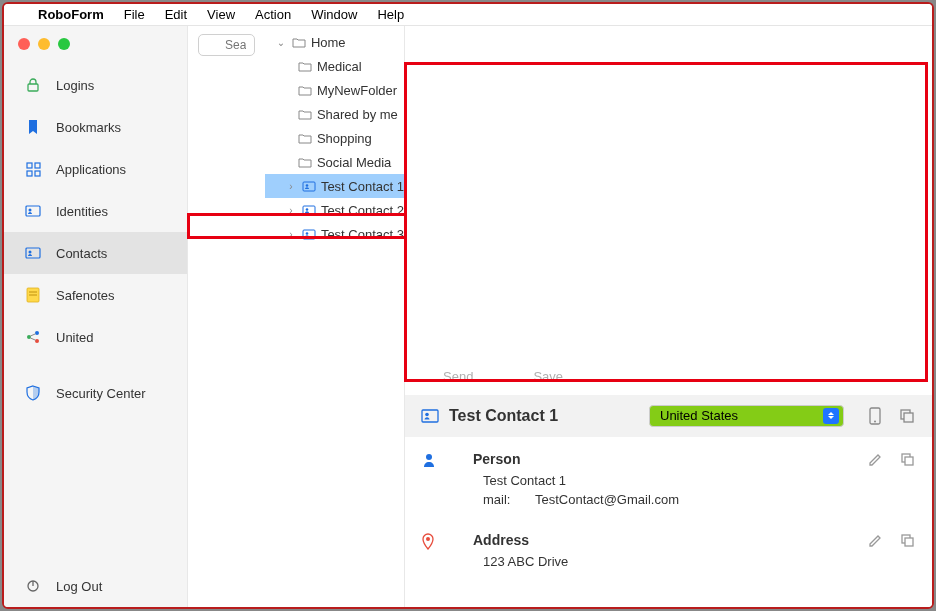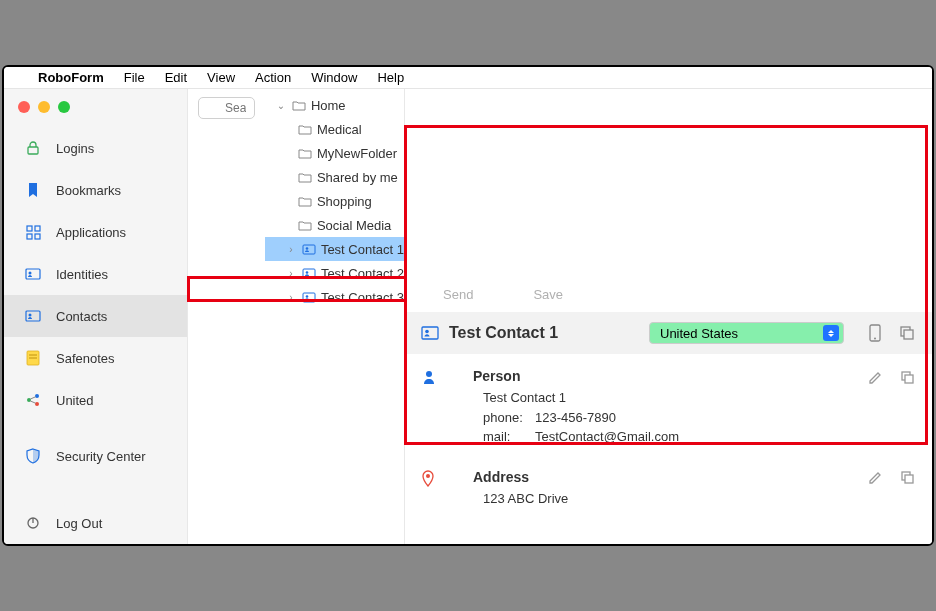--- a/index.html
+++ b/index.html
@@ -1,17 +1,17 @@
 <!DOCTYPE html>
 <html><head>
   <meta charset="utf-8">
   <style>
     * { margin: 0; padding: 0; box-sizing: border-box; font-family: -apple-system, BlinkMacSystemFont, "Segoe UI", Helvetica, Arial, sans-serif; }
     body { background: #888; display: flex; align-items: center; justify-content: center; height: 611px; width: 936px; }
-    .window-frame { background: #fff; width: 932px; height: 481px; border: 2px solid #000000; border-radius: 6px; overflow: hidden; display: flex; flex-direction: column; }
+    .window-frame { background: #fff; width: 932px; height: 607px; border: 2px solid #b91c1c; border-radius: 6px; overflow: hidden; display: flex; flex-direction: column; }
     .menubar { background: #fff; height: 22px; display: flex; align-items: center; padding: 0 14px; font-size: 13px; gap: 20px; border-bottom: 1px solid #e5e5e5; }
     .menubar .apple { font-size: 14px; }
     .menubar .appname { font-weight: 700; }
     .menubar span { cursor: default; }
     .app-body { flex: 1; display: flex; overflow: hidden; }
     .sidebar { width: 184px; background: #f5f5f5; border-right: 1px solid #e8e8e8; display: flex; flex-direction: column; }
     .traffic { display: flex; gap: 8px; padding: 12px 14px 10px; }
     .traffic .dot { width: 12px; height: 12px; border-radius: 50%; }
     .dot.red { background: #ff5f57; }
     .dot.yellow { background: #febc2e; }
@@ -33,21 +33,21 @@
     .tree-row.indent1c { padding-left: 20px; }
     .tree-row .chev { width: 12px; display: inline-flex; justify-content: center; align-items: center; color: #888; font-size: 10px; }
     .tree-row .ficon { width: 16px; height: 14px; display: inline-flex; align-items: center; justify-content: center; }
     .tree-row.selected { background: #9fcffd; }
     .red-box-tree { position: absolute; left: -1px; top: 187px; width: 219px; height: 26px; border: 3px solid #e70012; border-right: none; pointer-events: none; z-index: 5; }
 
     .detail { flex: 1; background: #fff; display: flex; flex-direction: column; position: relative; justify-content: flex-end; }
     .detail-top { height: 36px; display: flex; align-items: center; gap: 60px; padding-left: 38px; font-size: 13px; color: #b0b0b0; }
     .detail-header { background: #f2f2f2; height: 42px; display: flex; align-items: center; padding: 0 16px; gap: 10px; }
     .detail-header .title { font-weight: 700; font-size: 16px; color: #333; flex: 1; }
-    .country-select { background: #86efac; border: 1px solid #ccc; border-radius: 4px; height: 22px; width: 195px; display: flex; align-items: center; padding: 0 4px 0 10px; font-size: 13px; position: relative; }
+    .country-select { background: #84cc16; border: 1px solid #ccc; border-radius: 4px; height: 22px; width: 195px; display: flex; align-items: center; padding: 0 4px 0 10px; font-size: 13px; position: relative; }
     .country-select .selbtn { width: 16px; height: 16px; background: #1f74ff; border-radius: 3px; display: flex; flex-direction: column; align-items: center; justify-content: center; margin-left: auto; }
     .selbtn .arr { width: 0; height: 0; border-left: 3px solid transparent; border-right: 3px solid transparent; }
     .selbtn .up { border-bottom: 3px solid white; margin-bottom: 1px; }
     .selbtn .down { border-top: 3px solid white; }
     .hd-icon { width: 18px; height: 18px; display: flex; align-items: center; justify-content: center; }
     .hd-actions { display: flex; gap: 14px; margin-left: 12px; }
     .action-icon { width: 18px; height: 18px; display: flex; align-items: center; justify-content: center; color: #888; }
 
     .sections { padding: 14px 16px; }
     .section { display: flex; gap: 34px; margin-bottom: 22px; }
@@ -332,21 +332,20 @@
         <div class="section">
           <span class="sicon">
             <svg width="16" height="16" viewBox="0 0 16 16">
                 <circle cx="8" cy="5" r="3" fill="#1f6fe0"></circle>
                 <path d="M3 15c0-3 2-5 5-5s5 2 5 5" fill="#1f6fe0"></path>
               </svg>
           </span>
           <div class="scontent">
             <div class="stitle">Person</div>
             <div class="sline">Test Contact 1</div>
-            <div class="sline"><span class="slabel">phone:</span><span>123-456-7890</span></div>
             <div class="sline"><span class="slabel">mail:</span><span>TestContact@Gmail.com</span></div>
           </div>
           <div class="sactions">
             <span class="action-icon">
                 <svg width="15" height="15" viewBox="0 0 15 15">
                   <path d="M2 11l8-8 2 2-8 8H2v-2z" fill="none" stroke="#999" stroke-width="1.3"></path>
                 </svg>
               </span>
             <span class="action-icon">
                 <svg width="15" height="15" viewBox="0 0 15 15">

